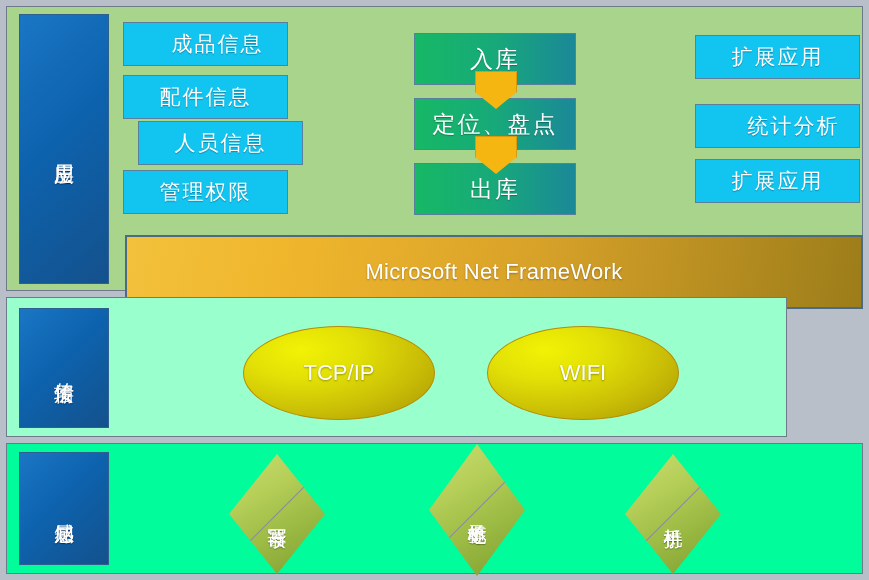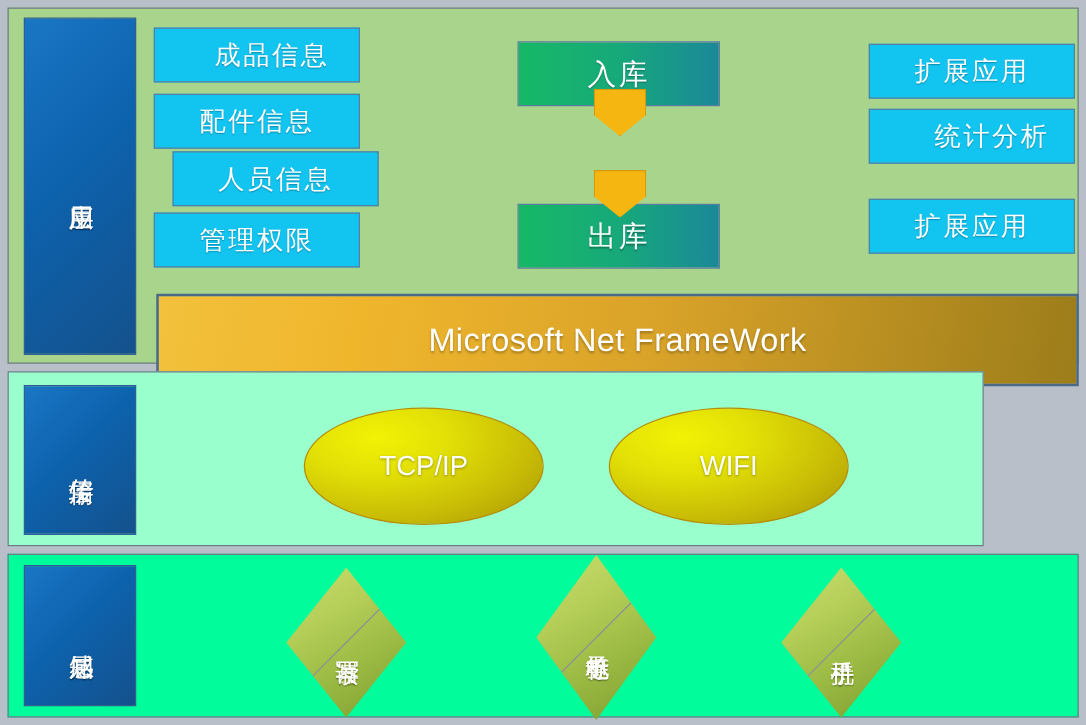--- a/index.html
+++ b/index.html
@@ -78,21 +78,21 @@
     letter-spacing: 2px;
     text-shadow: 0 1px 1px rgba(0,0,0,0.3);
   }
   .col-left  { left: 116px; }
   .col-right { left: 688px; }
   .row-1 { top: 15px; padding-left: 24px; }
   .row-2 { top: 68px; }
   .row-3 { top: 114px; margin-left: 15px; }
   .row-4 { top: 163px; }
   .r-row-1 { top: 28px; }
-  .r-row-2 { top: 80px; padding-left: 32px; }
+  .r-row-2 { top: 97px; padding-left: 32px; }
   .r-row-3 { top: 152px; }
 
   
   .green-box {
     position: absolute;
     box-sizing: border-box;
     left: 407px;
     width: 162px;
     height: 52px;
     border: 1px solid #5a7f9e;
@@ -130,21 +130,21 @@
     top: 228px;
     width: 738px;
     height: 74px;
     box-sizing: border-box;
     border: 2px solid #4a6a86;
     background: linear-gradient(100deg, #f3c13c 0%, #efb62c 22%, #d8a229 55%, #9c7d1a 100%);
     color: #ffffff;
     display: flex;
     align-items: center;
     justify-content: center;
-    font-size: 26px;
+    font-size: 22px;
     letter-spacing: 0.3px;
     text-shadow: 0 1px 2px rgba(0,0,0,0.3);
   }
 
   
   .ellipse {
     position: absolute;
     box-sizing: border-box;
     width: 192px;
     height: 94px;
@@ -208,20 +208,21 @@
 
     <div class="layer-label" id="label-application">应用层</div>
 
     <div class="cyan-box col-left row-1">成品信息</div>
     <div class="cyan-box col-left row-2">配件信息</div>
     <div class="cyan-box col-left row-3">人员信息</div>
     <div class="cyan-box col-left row-4">管理权限</div>
 
     <div class="green-box" id="proc-in">入库</div>
     <div class="down-arrow" id="arrow-1"></div>
+    <div class="green-box" id="proc-mid">定位、盘点</div>
     <div class="down-arrow" id="arrow-2"></div>
     <div class="green-box" id="proc-out">出库</div>
 
     <div class="cyan-box col-right r-row-1">扩展应用</div>
     <div class="cyan-box col-right r-row-2">统计分析</div>
     <div class="cyan-box col-right r-row-3">扩展应用</div>
 
     <div id="framework-bar">Microsoft Net FrameWork</div>
   </div>
 

